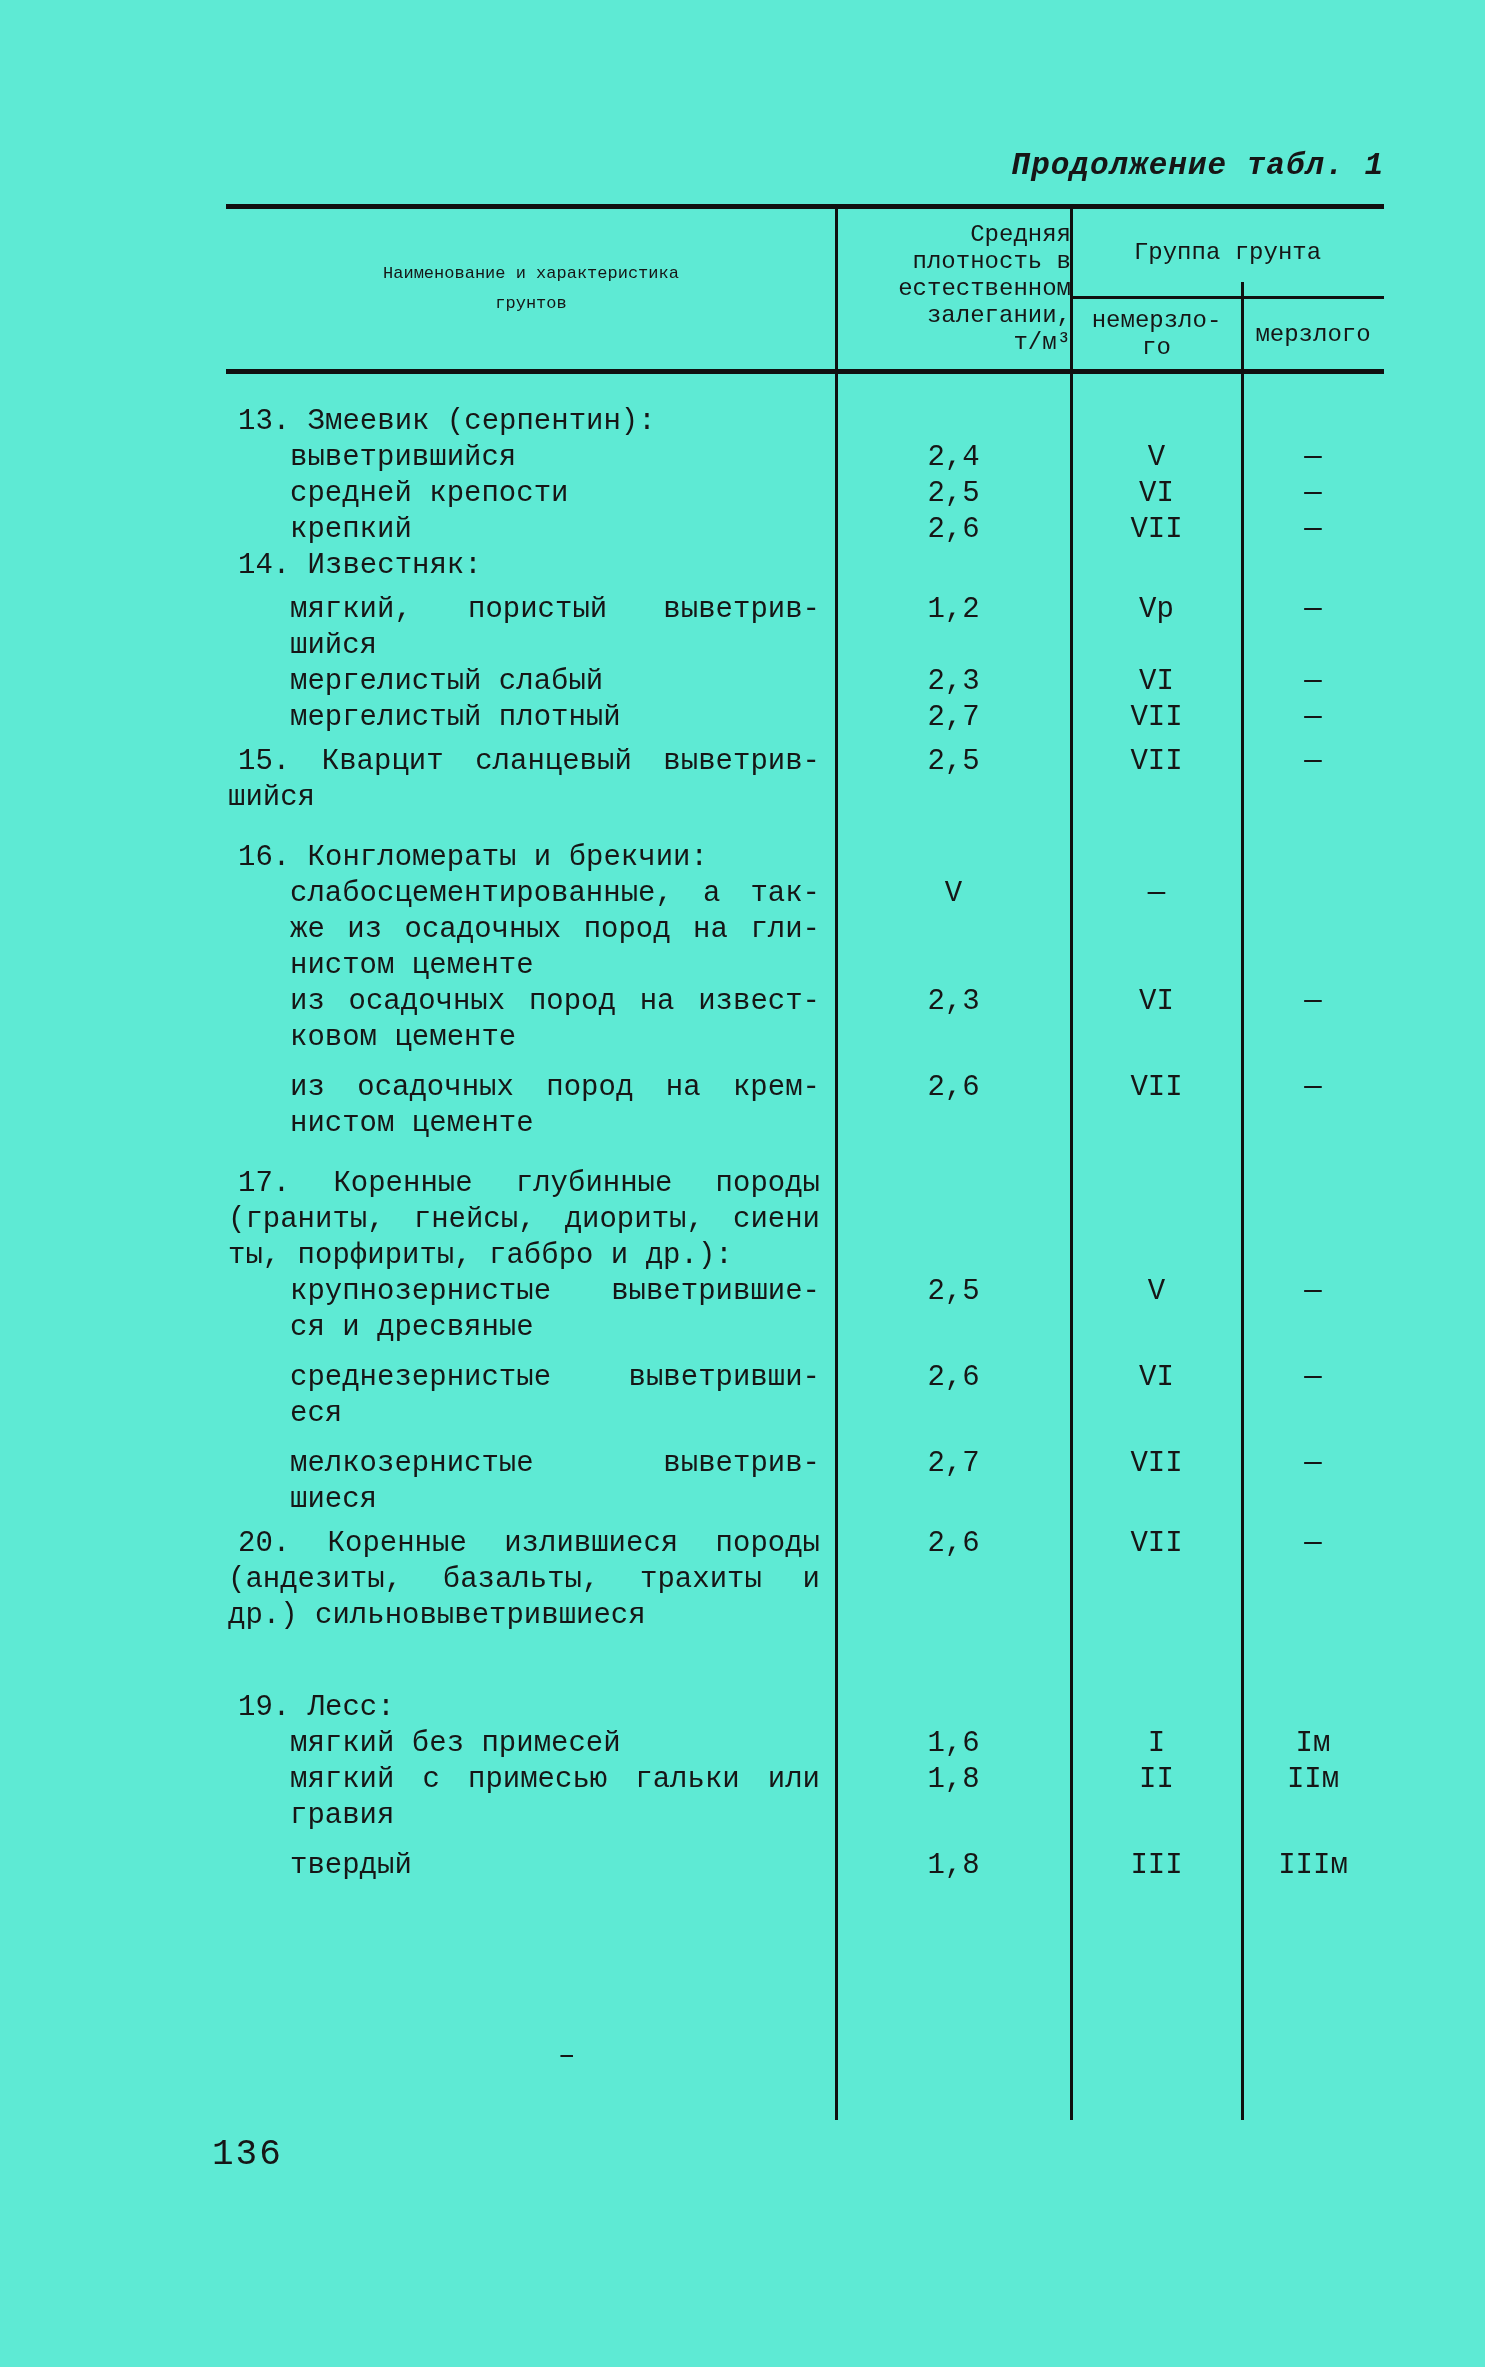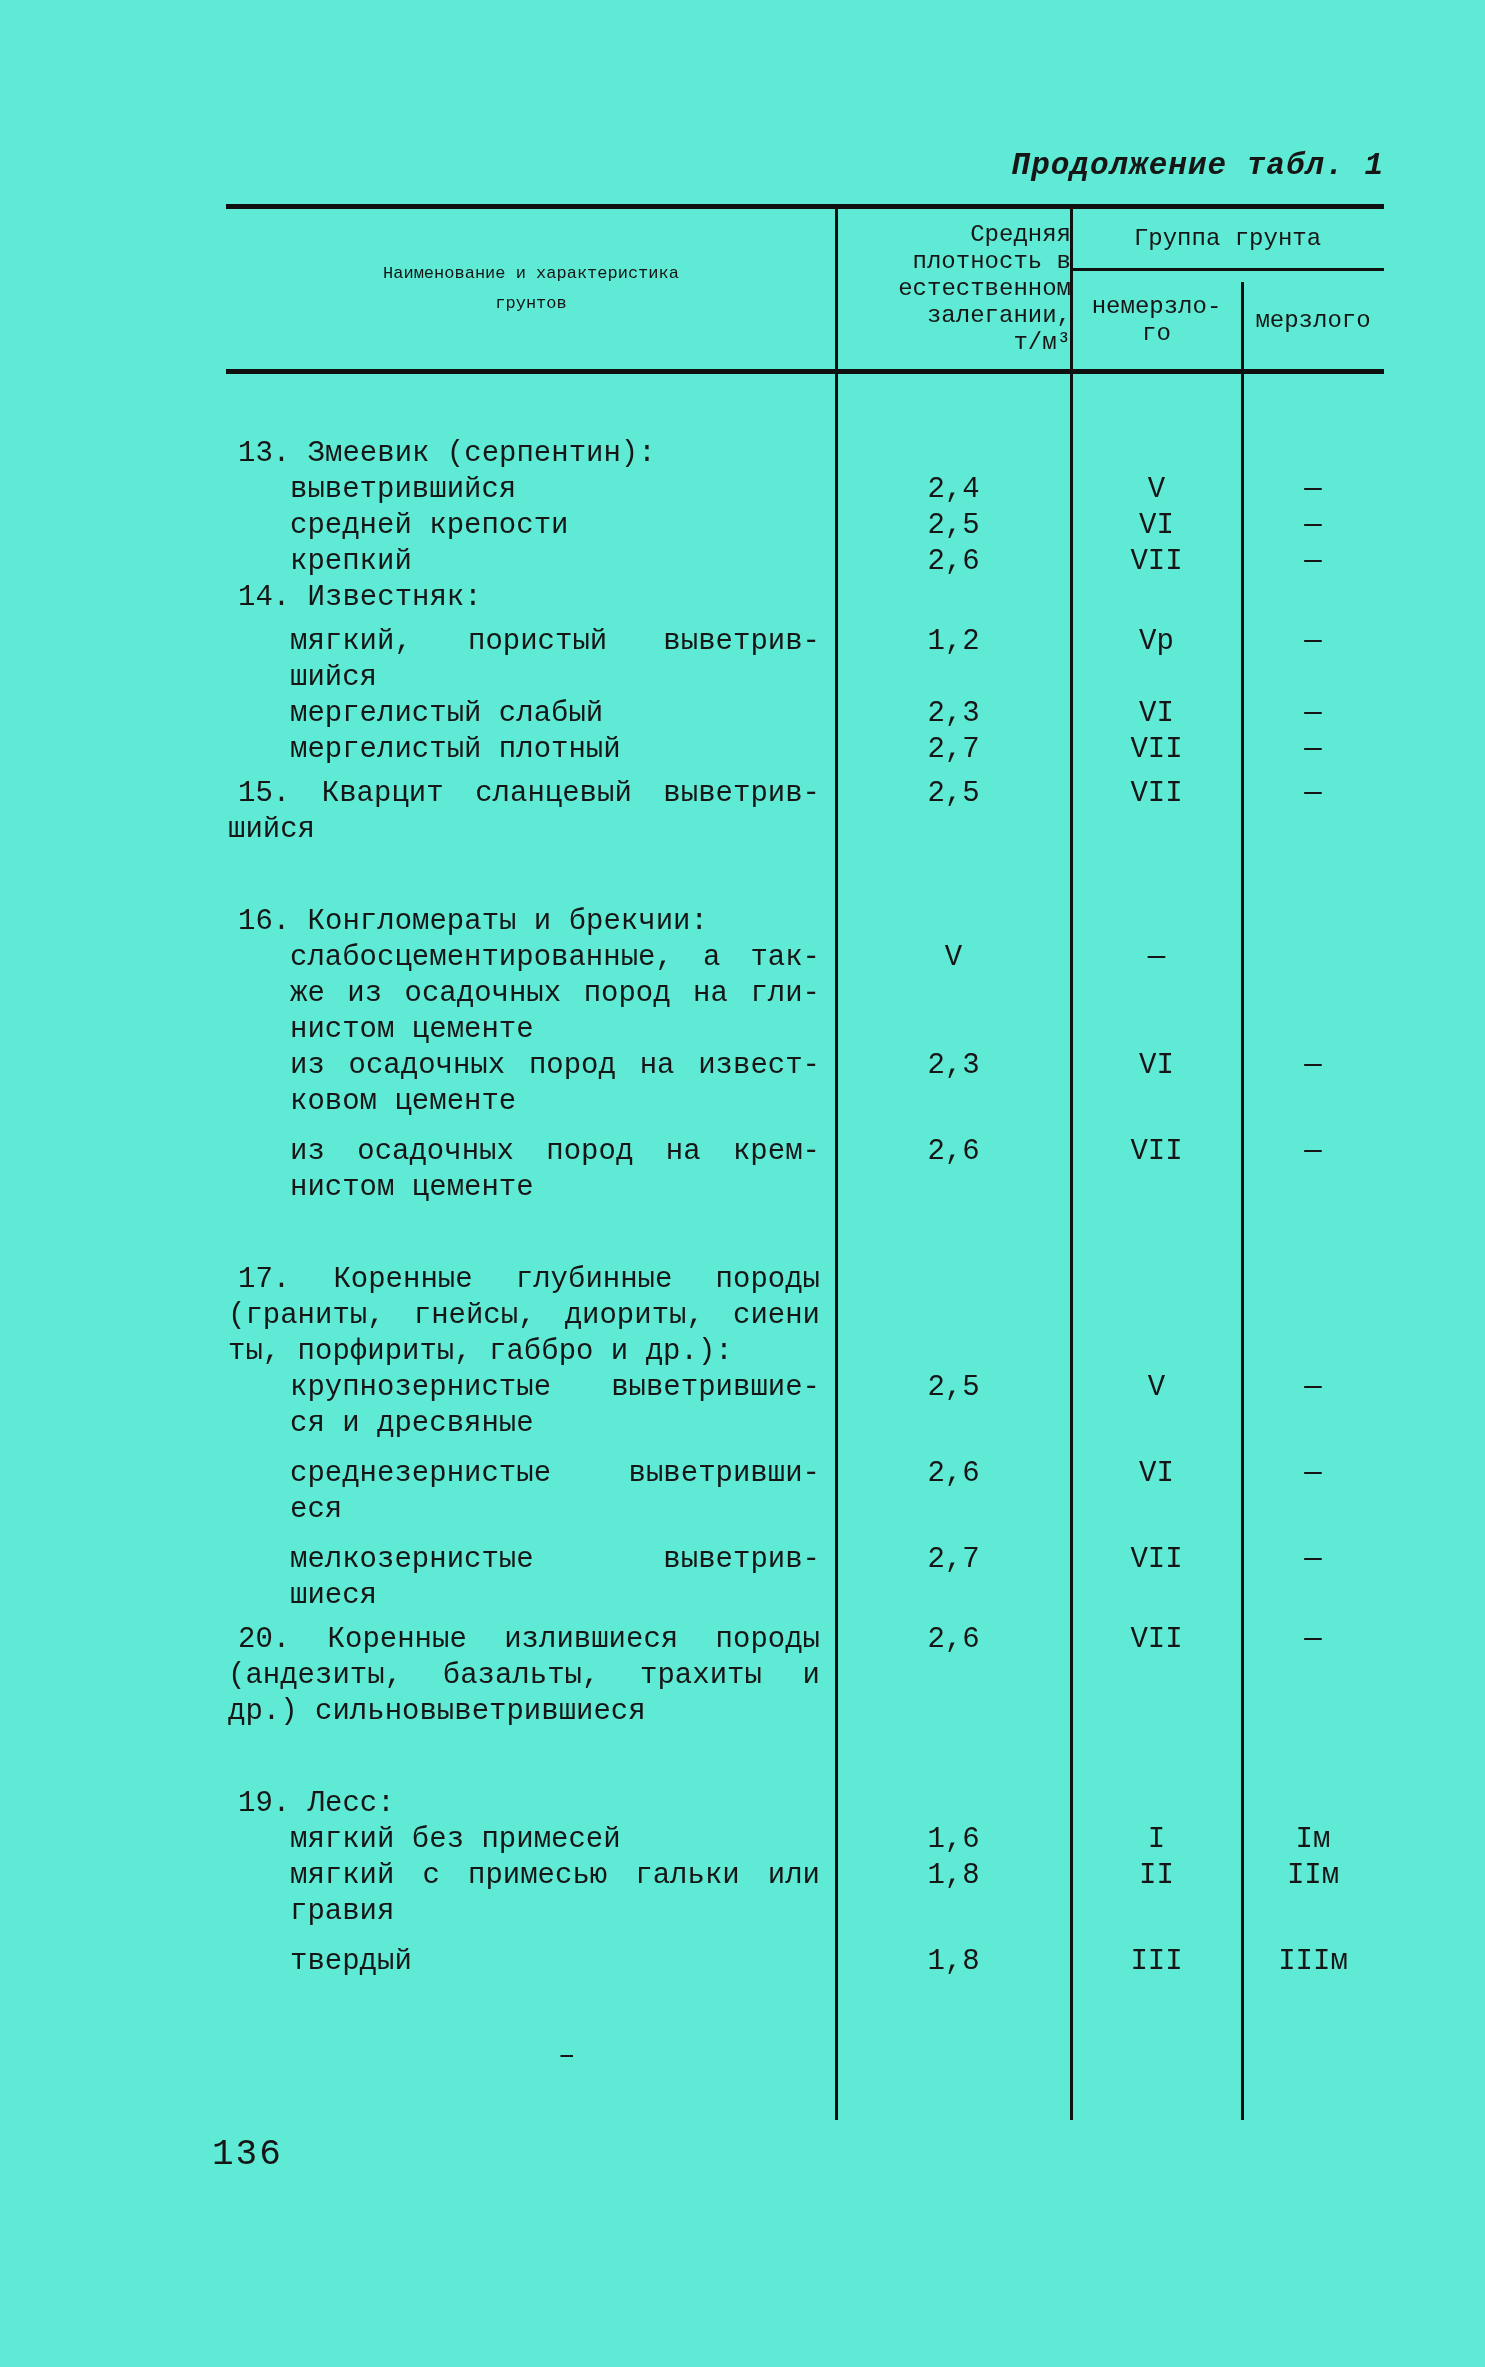--- a/index.html
+++ b/index.html
@@ -31,40 +31,40 @@
   .h-name{
     display:flex;align-items:center;justify-content:center;
     text-align:center;font-size:17px;line-height:30px;white-space:pre-line;
   }
   .h-density{
     text-align:right;font-size:24px;line-height:27px;white-space:pre-line;
     padding-top:12px;
   }
   .h-group{display:flex;flex-direction:column;}
   .h-group-title{
-    height:62px;box-sizing:border-box;border-bottom:3px solid #101010;
+    height:90px;box-sizing:border-box;border-bottom:3px solid #101010;
     display:flex;align-items:center;justify-content:center;
     font-size:24px;
   }
   .h-group-cells{flex:1;display:grid;grid-template-columns:171px 142px;}
   .h-sub{
     display:flex;align-items:center;justify-content:center;
     text-align:center;font-size:24px;line-height:27px;white-space:pre-line;
   }
   
   .tbody{position:relative;height:1740px;overflow:hidden;padding-top:6px;}
   .row{
     display:grid;grid-template-columns:610px 235px 171px 142px;
     font-size:29px;line-height:36px;
   }
   .gap-none{margin-top:0;}
   .gap-xs{margin-top:8px;}
   .gap-sm{margin-top:14px;}
   .gap-md{}
-  .gap-lg{margin-top:56px;}
+  .gap-lg{margin-top:24px;}
   .gap-xl{margin-top:56px;}
   .c1{padding-right:16px;}
   .kind-sub .c1 .line{padding-left:64px;}
   .kind-section .c1 .line{padding-left:2px;}
   .kind-section .c1 .line:first-child{padding-left:12px;}
   .jline{text-align:justify;text-align-last:justify;}
   .c2,.c3,.c4{text-align:center;}
   
   .stray{position:absolute;left:558px;top:2040px;font-size:29px;}
   

